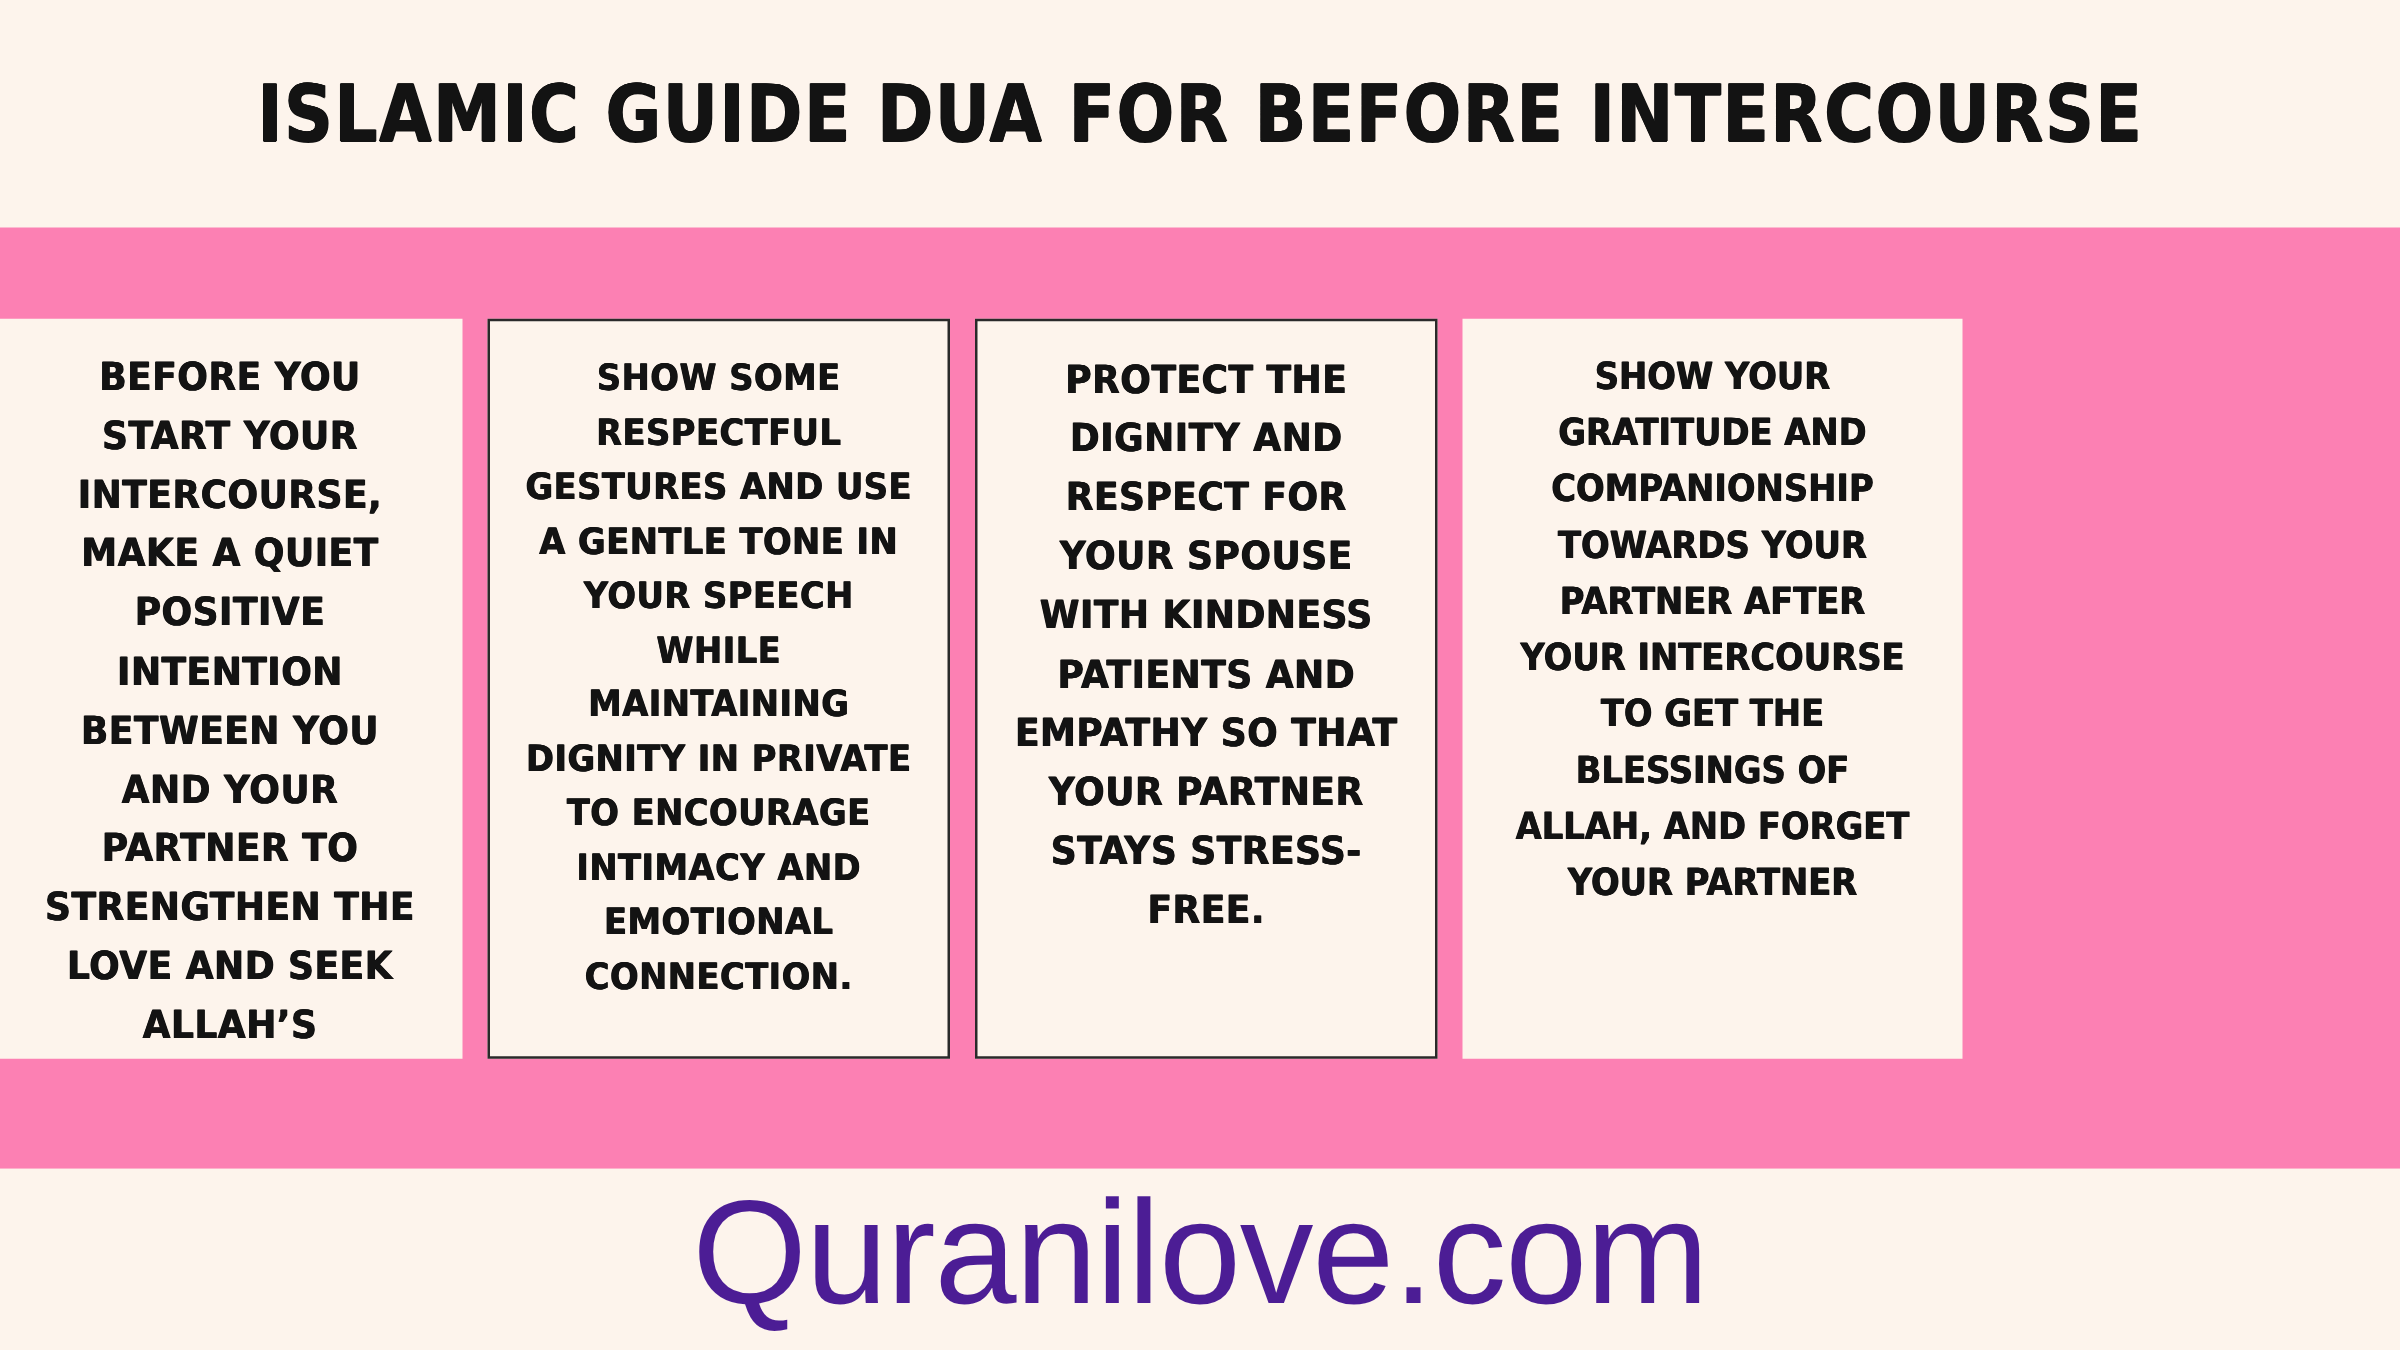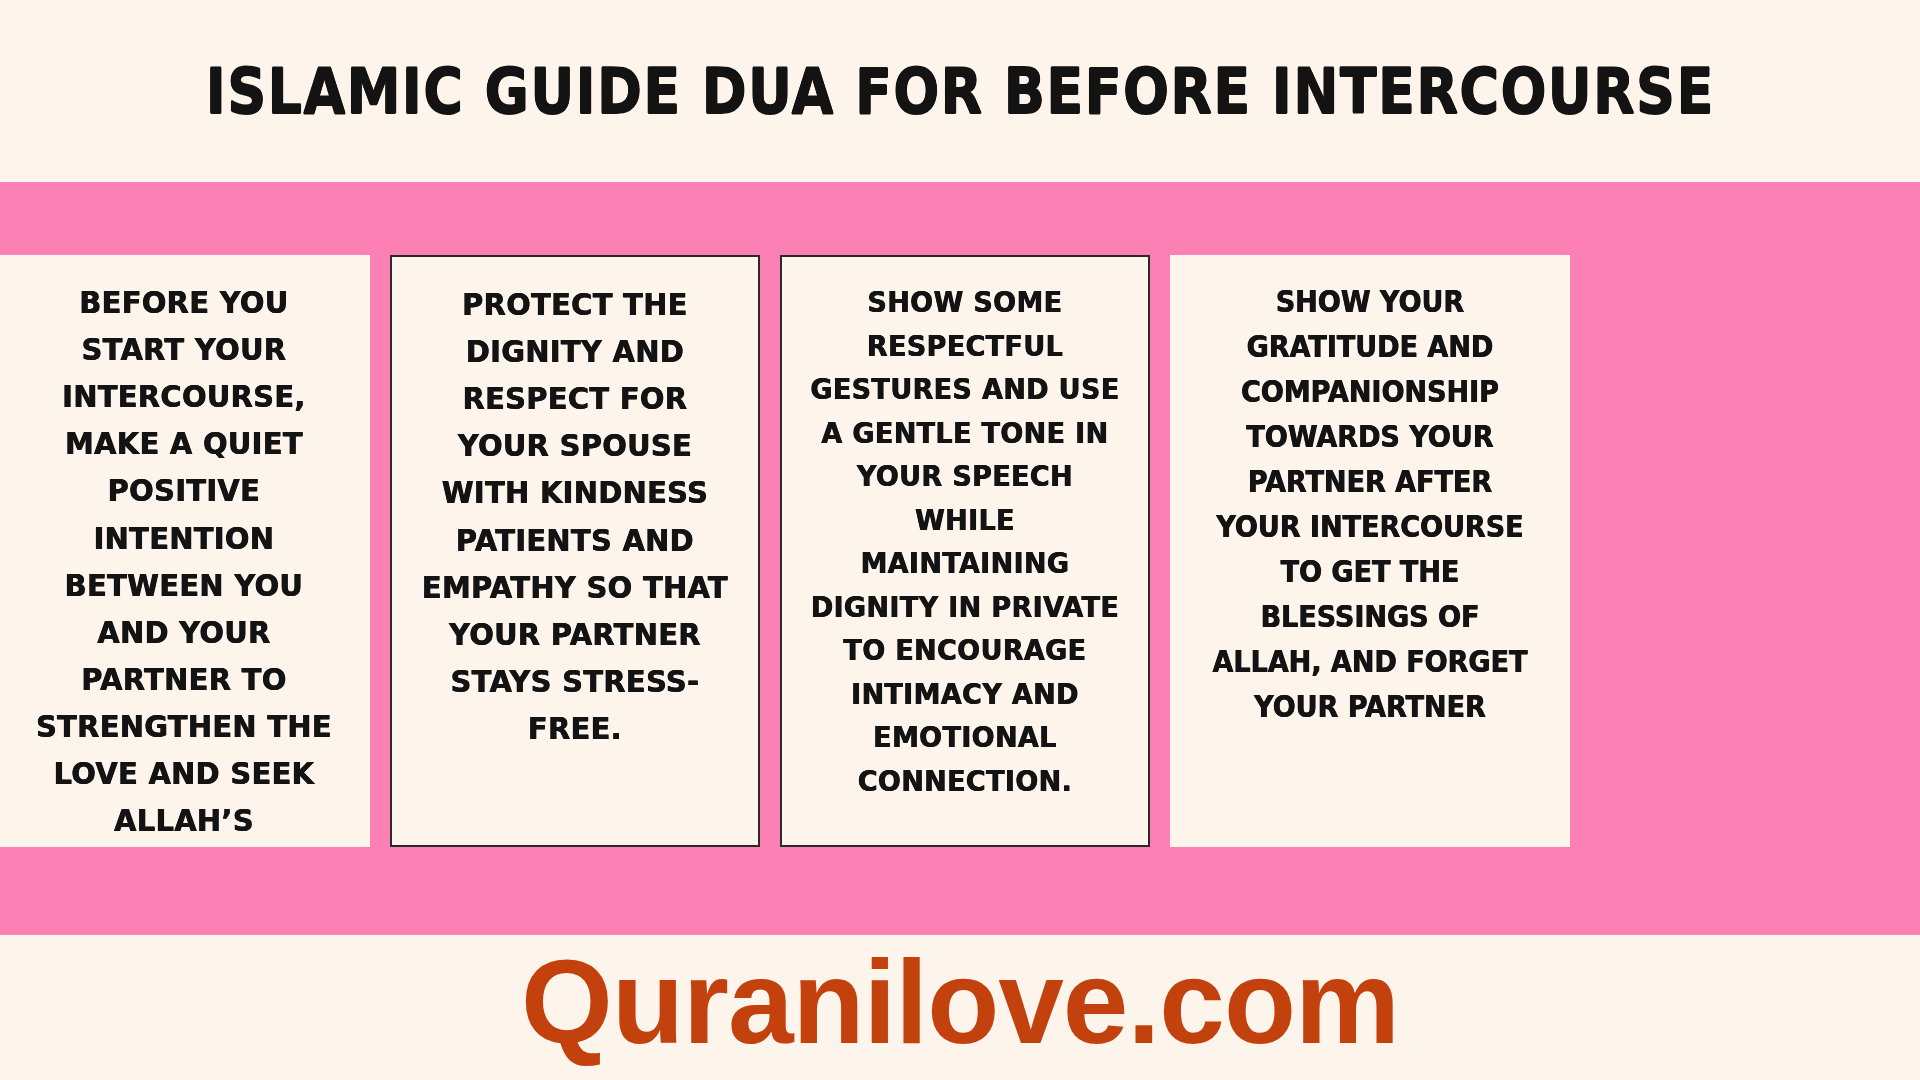--- a/index.html
+++ b/index.html
@@ -99,24 +99,24 @@
     position:absolute;
     left:0; top:935px;
     width:1920px; height:145px;
     background:#FDF4EC;
     display:flex;
     align-items:center;
     justify-content:center;
   }
   .footer-text {
     font-family:"Liberation Sans", sans-serif;
-    font-weight:700;
+    font-weight:400;
     font-size:118px;
     line-height:1;
-    color:#c2410c;
+    color:#4c1d95;
     letter-spacing:-1px;
     transform:translateY(-6px);
   }
 </style>
 </head>
 <body>
 
 <div class="infographic">
 
   <div class="title-bar">
@@ -126,25 +126,25 @@
   <div class="pink-band"></div>
 
   <div class="cards-row">
 
     <div class="card first">
       <div class="card-text">Before you start your intercourse, make a quiet positive intention between you and your partner to strengthen the love and seek Allah’s pleasure.</div>
     </div>
 
 
     <div class="card bordered">
-      <div class="card-text">Protect the dignity and respect for your spouse with kindness patients and empathy so that your partner stays stress-free.</div>
+      <div class="card-text tight">Show some respectful gestures and use a gentle tone in your speech while maintaining dignity in private to encourage intimacy and emotional connection.</div>
     </div>
 
     <div class="card bordered">
-      <div class="card-text tight">Show some respectful gestures and use a gentle tone in your speech while maintaining dignity in private to encourage intimacy and emotional connection.</div>
+      <div class="card-text">Protect the dignity and respect for your spouse with kindness patients and empathy so that your partner stays stress-free.</div>
     </div>
 
     <div class="card last">
       <div class="card-text wide">Show your gratitude and companionship towards your partner after your intercourse to get the blessings of Allah, and forget your partner</div>
     </div>
 
   </div>
 
   <div class="footer">
     <div class="footer-text">Quranilove.com</div>

